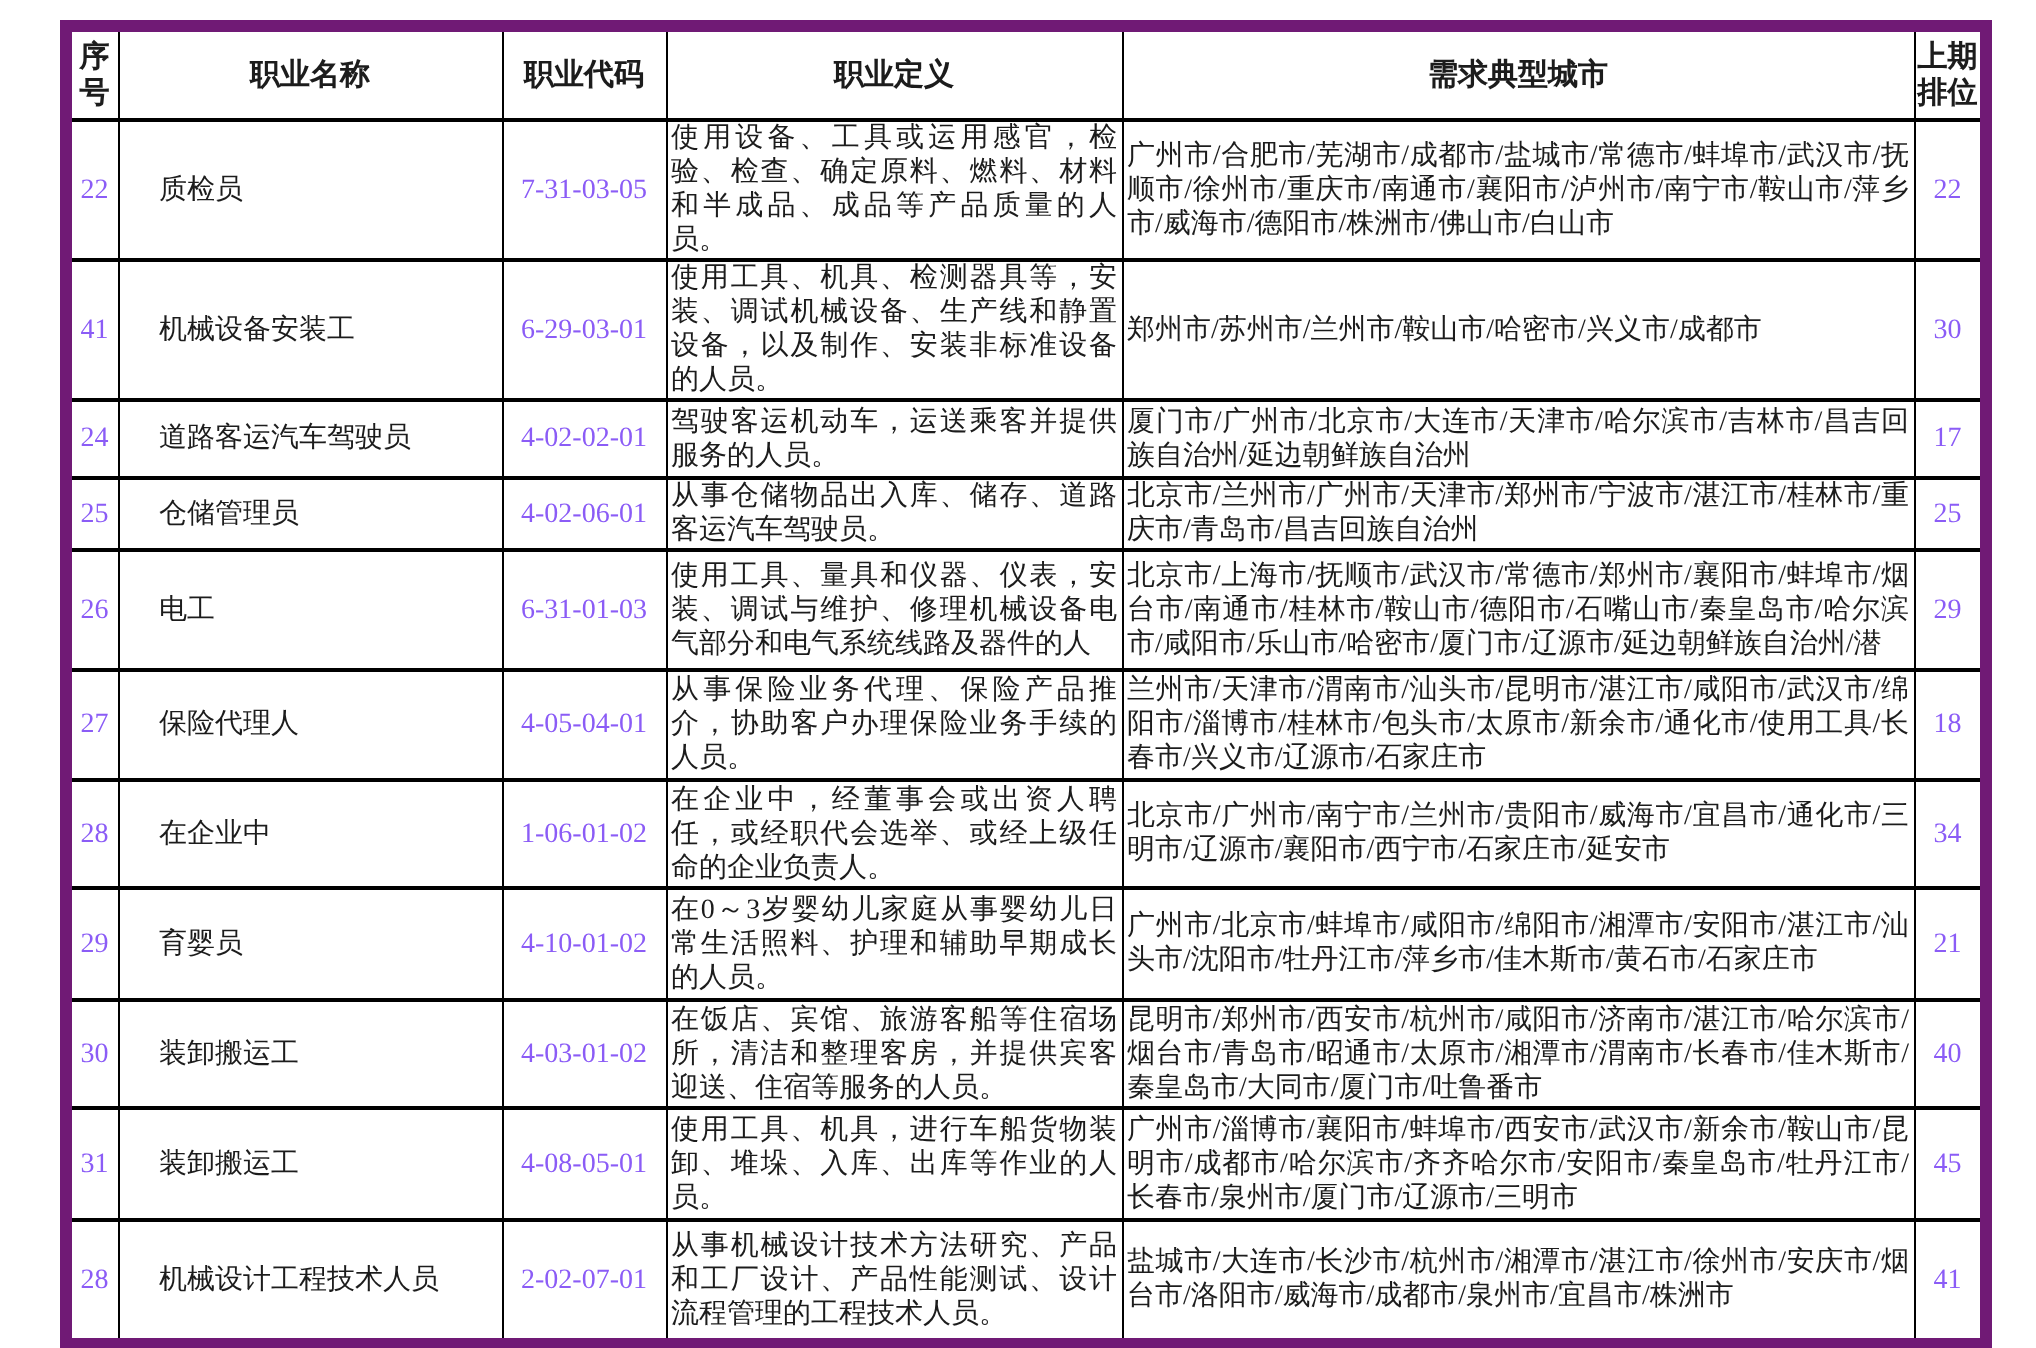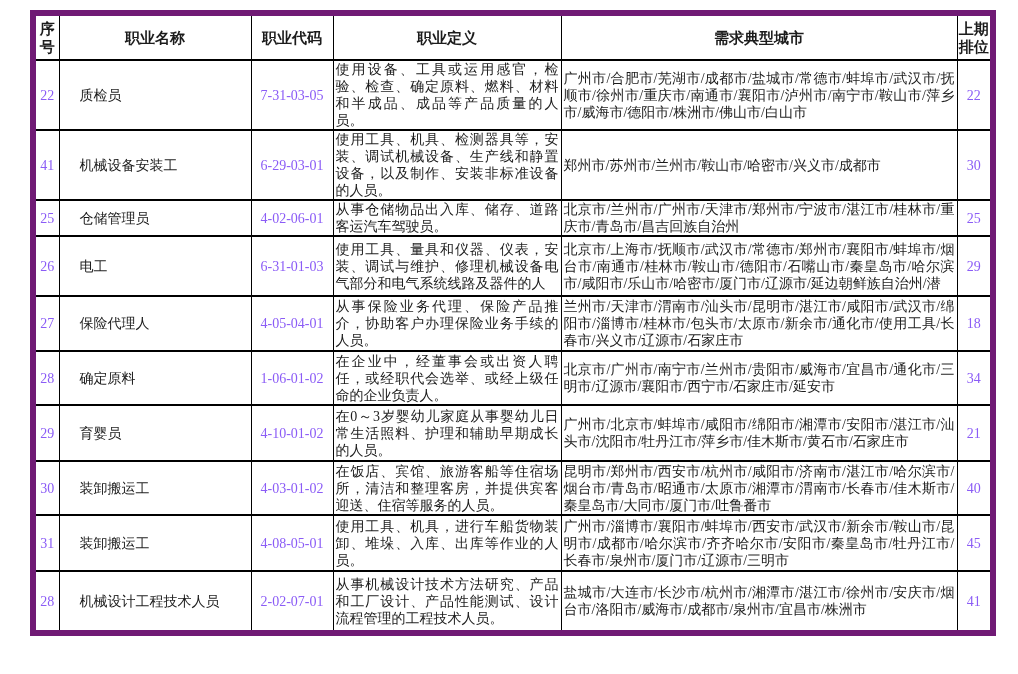--- a/index.html
+++ b/index.html
@@ -97,20 +97,28 @@
         <td class="c-rank">22</td>
       </tr>
       <tr style="height:67px">
         <td class="c-no">41</td>
         <td class="c-name">机械设备安装工</td>
         <td class="c-code">6-29-03-01</td>
         <td class="c-def">使用工具、机具、检测器具等，安装、调试机械设备、生产线和静置设备，以及制作、安装非标准设备的人员。</td>
         <td class="c-cities">郑州市/苏州市/兰州市/鞍山市/哈密市/兴义市/成都市</td>
         <td class="c-rank">30</td>
       </tr>
+      <tr style="height:39px">
+        <td class="c-no">24</td>
+        <td class="c-name">道路客运汽车驾驶员</td>
+        <td class="c-code">4-02-02-01</td>
+        <td class="c-def">驾驶客运机动车，运送乘客并提供服务的人员。</td>
+        <td class="c-cities">厦门市/广州市/北京市/大连市/天津市/哈尔滨市/吉林市/昌吉回族自治州/延边朝鲜族自治州</td>
+        <td class="c-rank">17</td>
+      </tr>
       <tr style="height:32px">
         <td class="c-no">25</td>
         <td class="c-name">仓储管理员</td>
         <td class="c-code">4-02-06-01</td>
         <td class="c-def">从事仓储物品出入库、储存、道路客运汽车驾驶员。</td>
         <td class="c-cities">北京市/兰州市/广州市/天津市/郑州市/宁波市/湛江市/桂林市/重庆市/青岛市/昌吉回族自治州</td>
         <td class="c-rank">25</td>
       </tr>
       <tr style="height:60px">
         <td class="c-no">26</td>
@@ -123,21 +131,21 @@
       <tr style="height:55px">
         <td class="c-no">27</td>
         <td class="c-name">保险代理人</td>
         <td class="c-code">4-05-04-01</td>
         <td class="c-def">从事保险业务代理、保险产品推介，协助客户办理保险业务手续的人员。</td>
         <td class="c-cities">兰州市/天津市/渭南市/汕头市/昆明市/湛江市/咸阳市/武汉市/绵阳市/淄博市/桂林市/包头市/太原市/新余市/通化市/使用工具/长春市/兴义市/辽源市/石家庄市</td>
         <td class="c-rank">18</td>
       </tr>
       <tr style="height:54px">
         <td class="c-no">28</td>
-        <td class="c-name">确定原料</td>
+        <td class="c-name">在企业中</td>
         <td class="c-code">1-06-01-02</td>
         <td class="c-def">在企业中，经董事会或出资人聘任，或经职代会选举、或经上级任命的企业负责人。</td>
         <td class="c-cities">北京市/广州市/南宁市/兰州市/贵阳市/威海市/宜昌市/通化市/三明市/辽源市/襄阳市/西宁市/石家庄市/延安市</td>
         <td class="c-rank">34</td>
       </tr>
       <tr style="height:56px">
         <td class="c-no">29</td>
         <td class="c-name">育婴员</td>
         <td class="c-code">4-10-01-02</td>
         <td class="c-def">在0～3岁婴幼儿家庭从事婴幼儿日常生活照料、护理和辅助早期成长的人员。</td>

